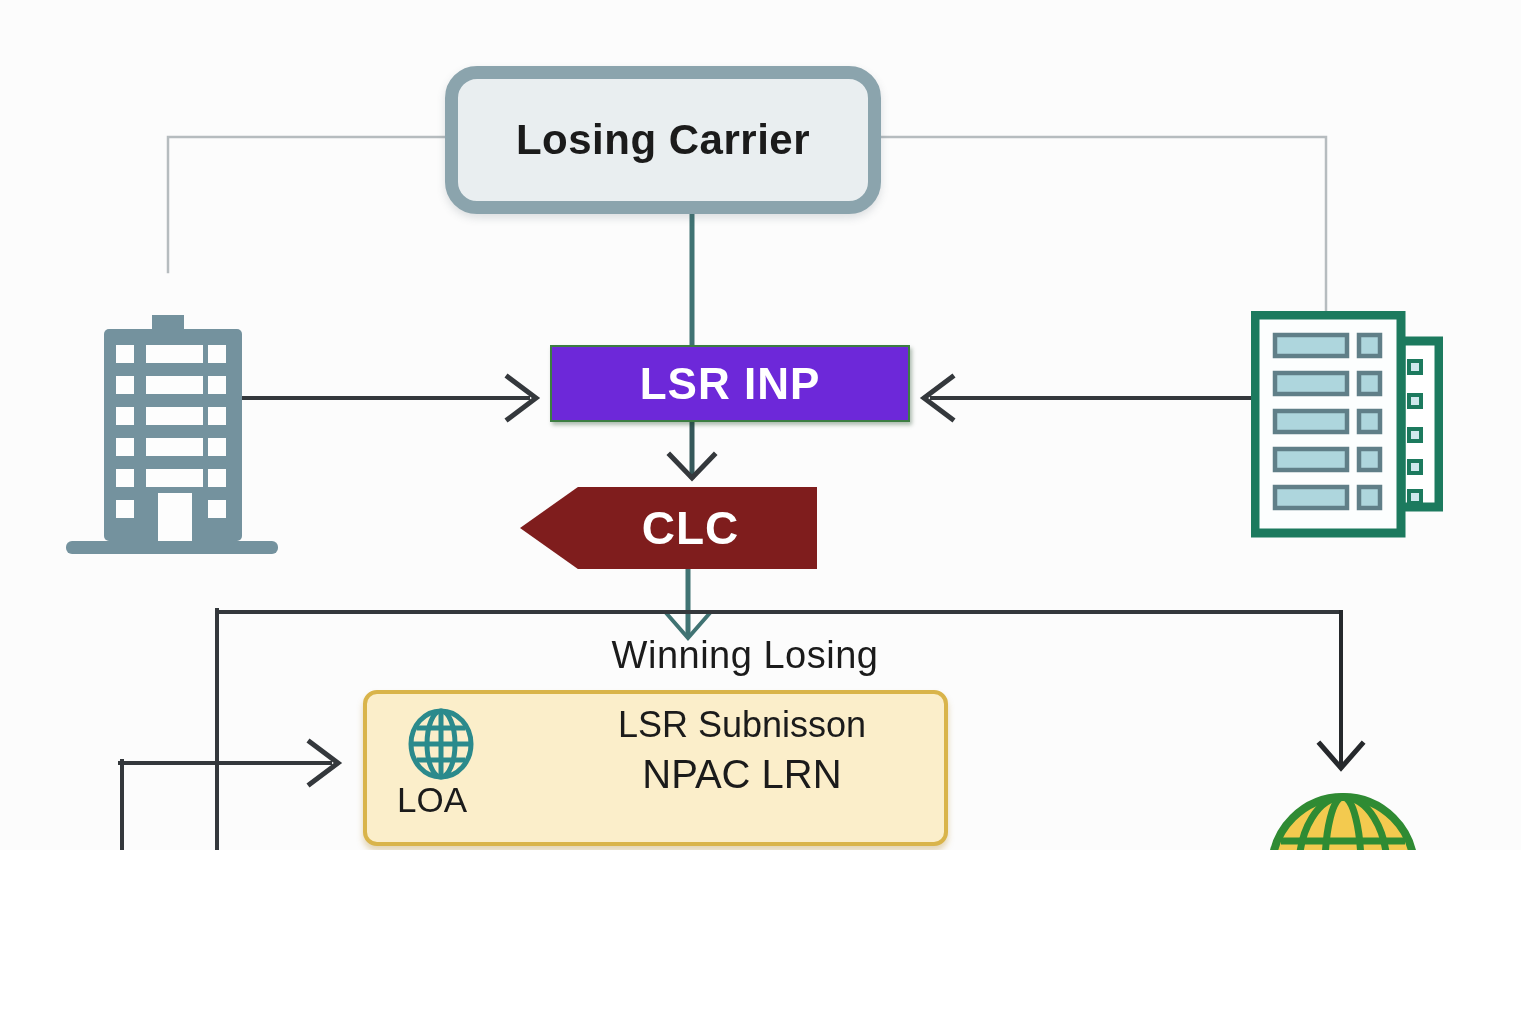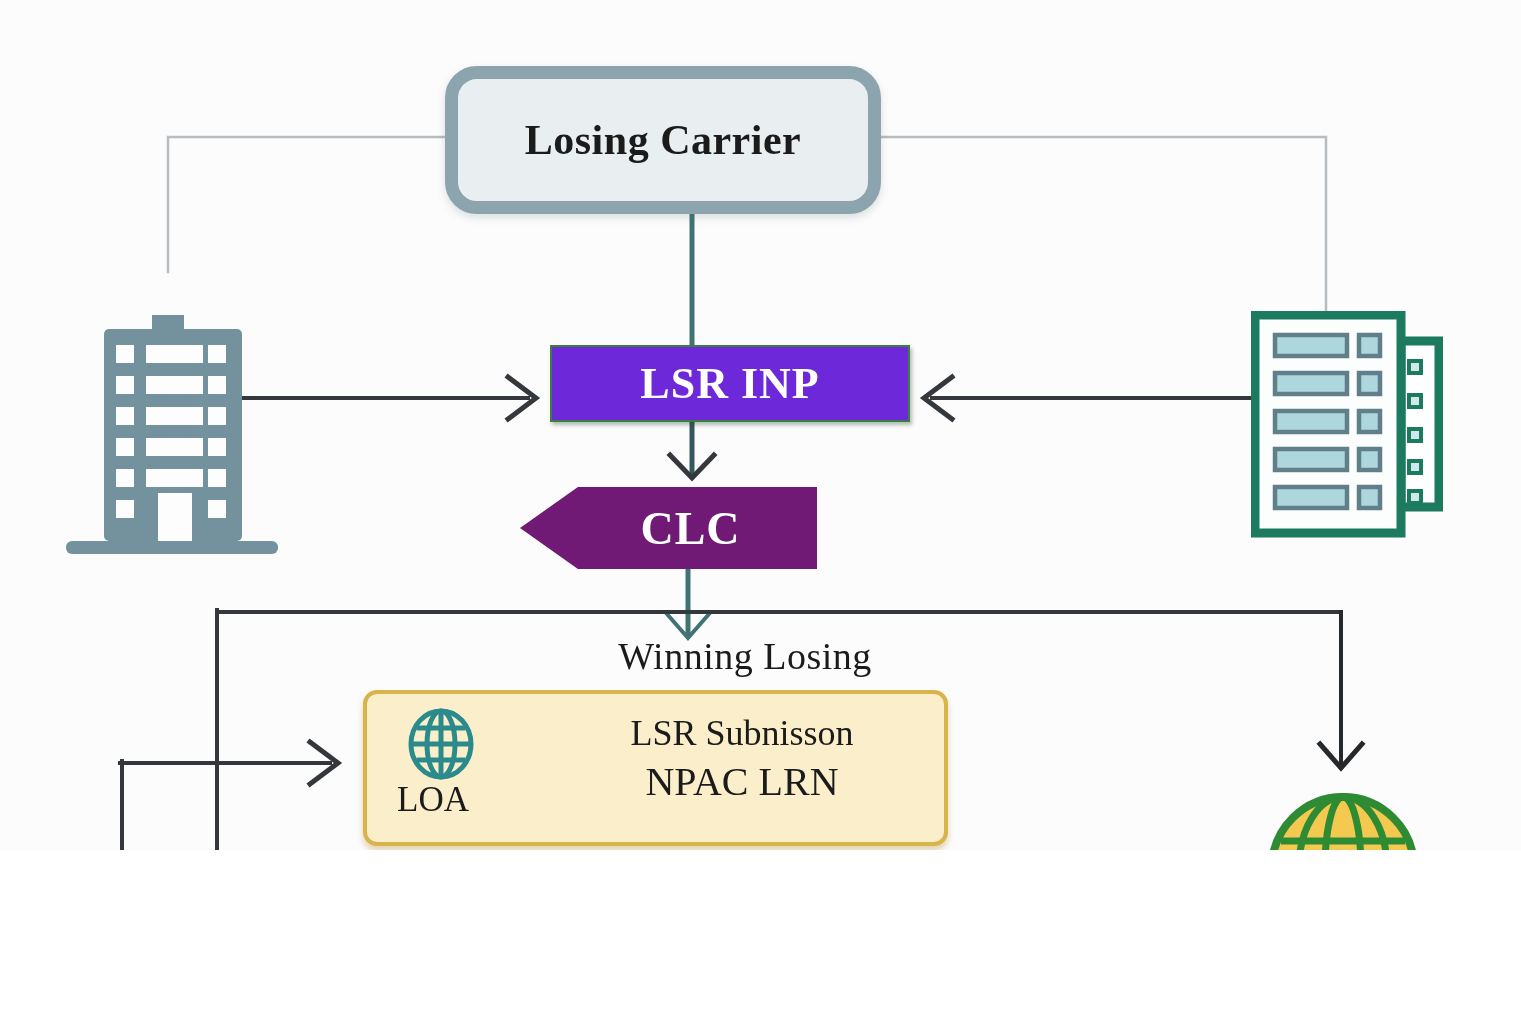--- a/index.html
+++ b/index.html
@@ -1,19 +1,19 @@
 <!DOCTYPE html>
 <html><head>
 <meta charset="utf-8">
 <title>Number Porting Flow Diagram</title>
 <style>
   html,body{margin:0;padding:0;background:#ffffff;}
   .canvas{
     position:relative;width:1521px;height:850px;background:#fcfcfc;
-    font-family:Liberation Serif, serif;color:#1b1b1b;overflow:hidden;
+    font-family:Liberation Sans, sans-serif;color:#1b1b1b;overflow:hidden;
   }
   .abs{position:absolute;box-sizing:border-box;}
   #connectors{position:absolute;left:0;top:0;width:1521px;height:1014px;}
 
   
   .losing{
     left:445px;top:66px;width:436px;height:148px;
     background:#e9eef0;border:13px solid #8ba4ad;border-radius:32px;
     display:flex;align-items:center;justify-content:center;
     font-size:42px;font-weight:700;letter-spacing:.5px;
@@ -25,42 +25,42 @@
     left:550px;top:345px;width:360px;height:77px;
     background:#6d28d9;border:2px solid #3c7d42;
     display:flex;align-items:center;justify-content:center;
     color:#fff;font-size:44px;font-weight:700;letter-spacing:1px;
     box-shadow:2px 3px 4px rgba(30,70,35,.35);
   }
 
   
   .clc{
     left:520px;top:487px;width:297px;height:82px;
-    background:#701a75;
+    background:#7f1d1d;
     clip-path:polygon(0 50%,19.5% 0,100% 0,100% 100%,19.5% 100%);
     display:flex;align-items:center;justify-content:center;
     padding-left:44px;color:#fff;font-size:46px;font-weight:700;letter-spacing:1px;
   }
 
   .winning{
     left:530px;top:634px;width:430px;text-align:center;
     font-size:38px;font-weight:400;letter-spacing:.5px;
   }
 
   
   .cream{
     background:#fbeeca;border:4px solid #d9b44a;border-radius:14px;
     box-shadow:0 5px 6px rgba(180,140,50,.35);
   }
   .loa-box{left:363px;top:690px;width:585px;height:156px;}
   .csr-box{left:363px;top:855px;width:585px;height:110px;}
 
   .loa-globe{left:40px;top:14px;width:68px;height:72px;}
   .loa-label{left:30px;top:86px;font-size:35px;font-weight:400;}
-  .loa-lines{left:185px;top:16px;width:380px;text-align:center;}
+  .loa-lines{left:185px;top:8px;width:380px;text-align:center;}
   .loa-line1{font-size:36px;font-weight:400;line-height:1.3;}
   .loa-line2{font-size:40px;font-weight:400;line-height:1.25;}
 
   .csr-label{left:34px;top:32px;font-size:38px;font-weight:400;margin-left:36px;}
   .jeopardy-label{left:208px;top:18px;font-size:24px;font-weight:400;}
 
   
   .fcc{
     left:962px;top:690px;width:205px;height:275px;
     background:#e9a93b;border-radius:24px 52px 52px 4px;

